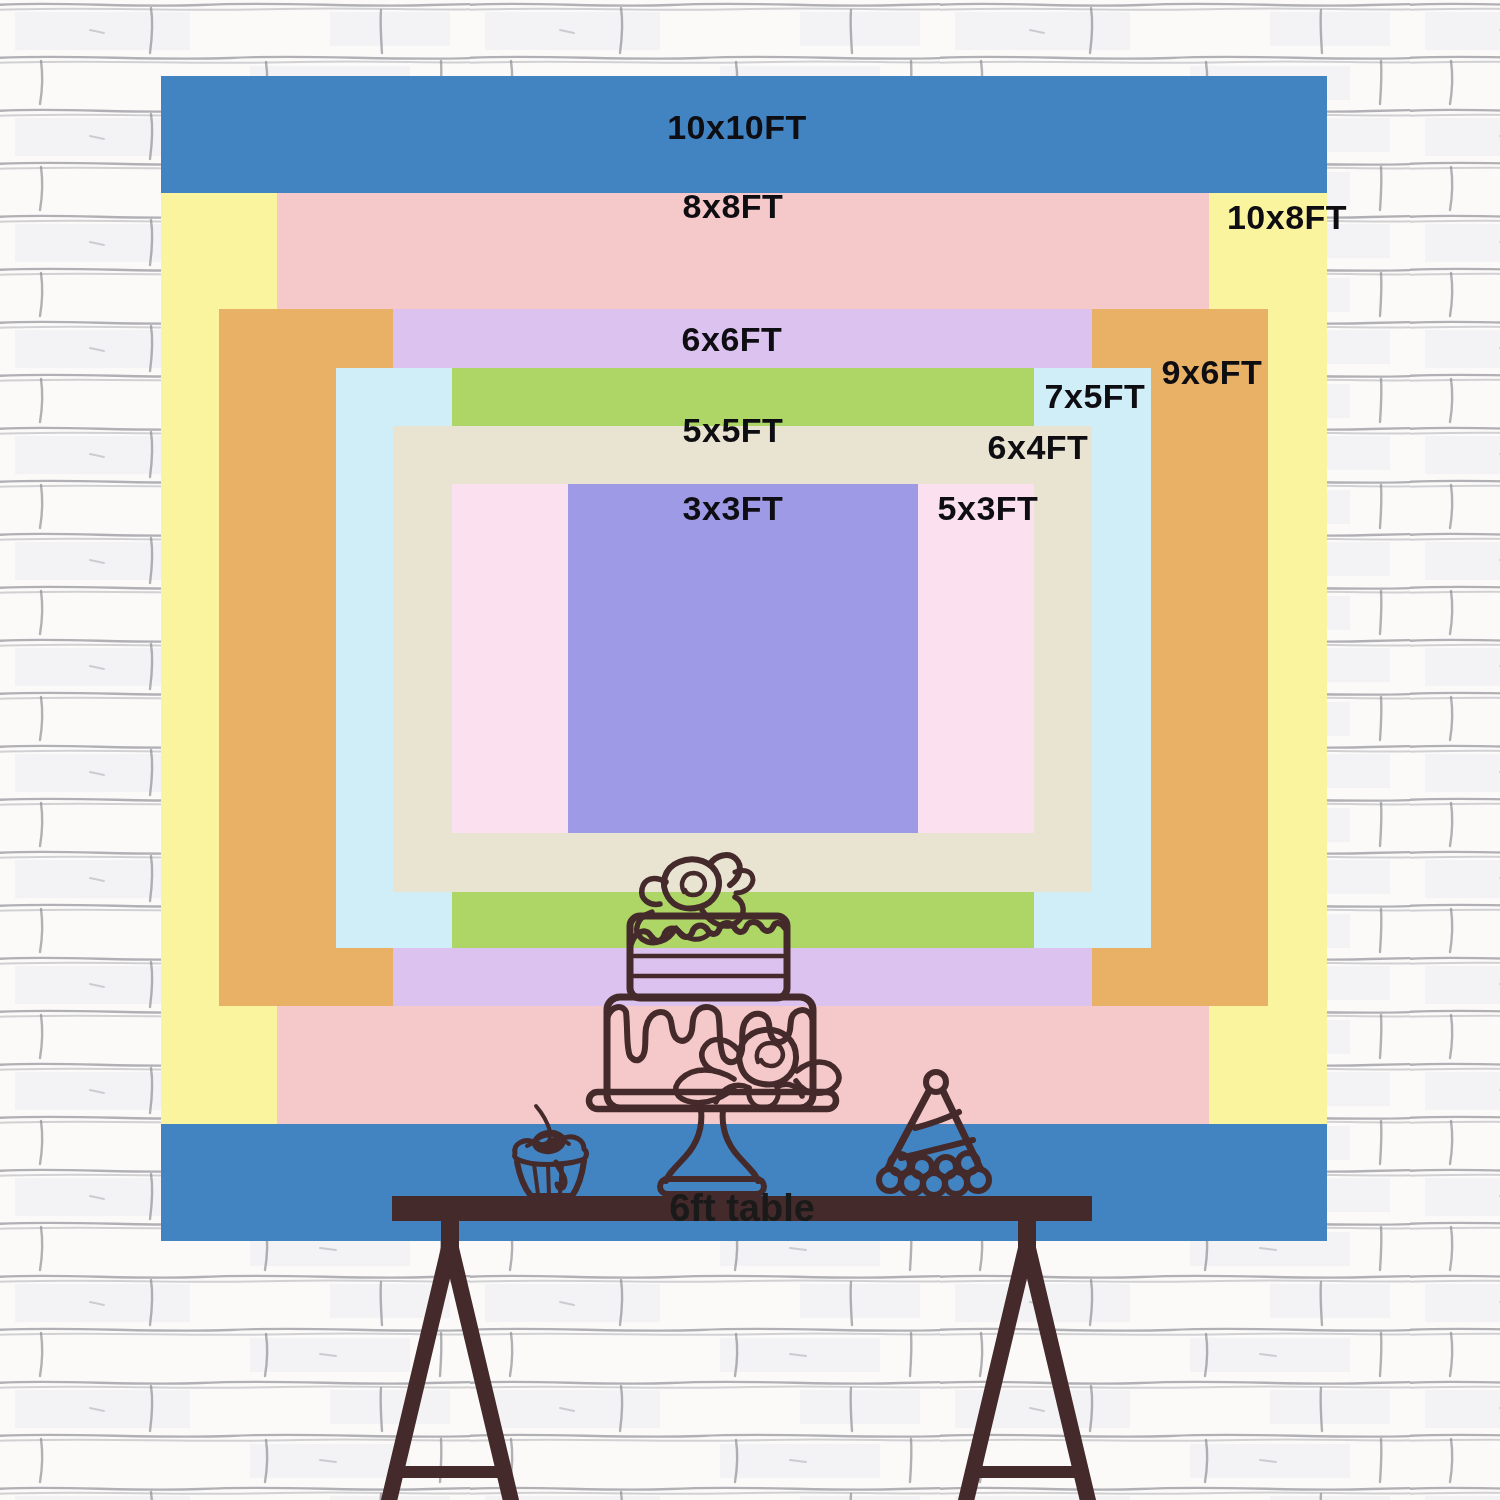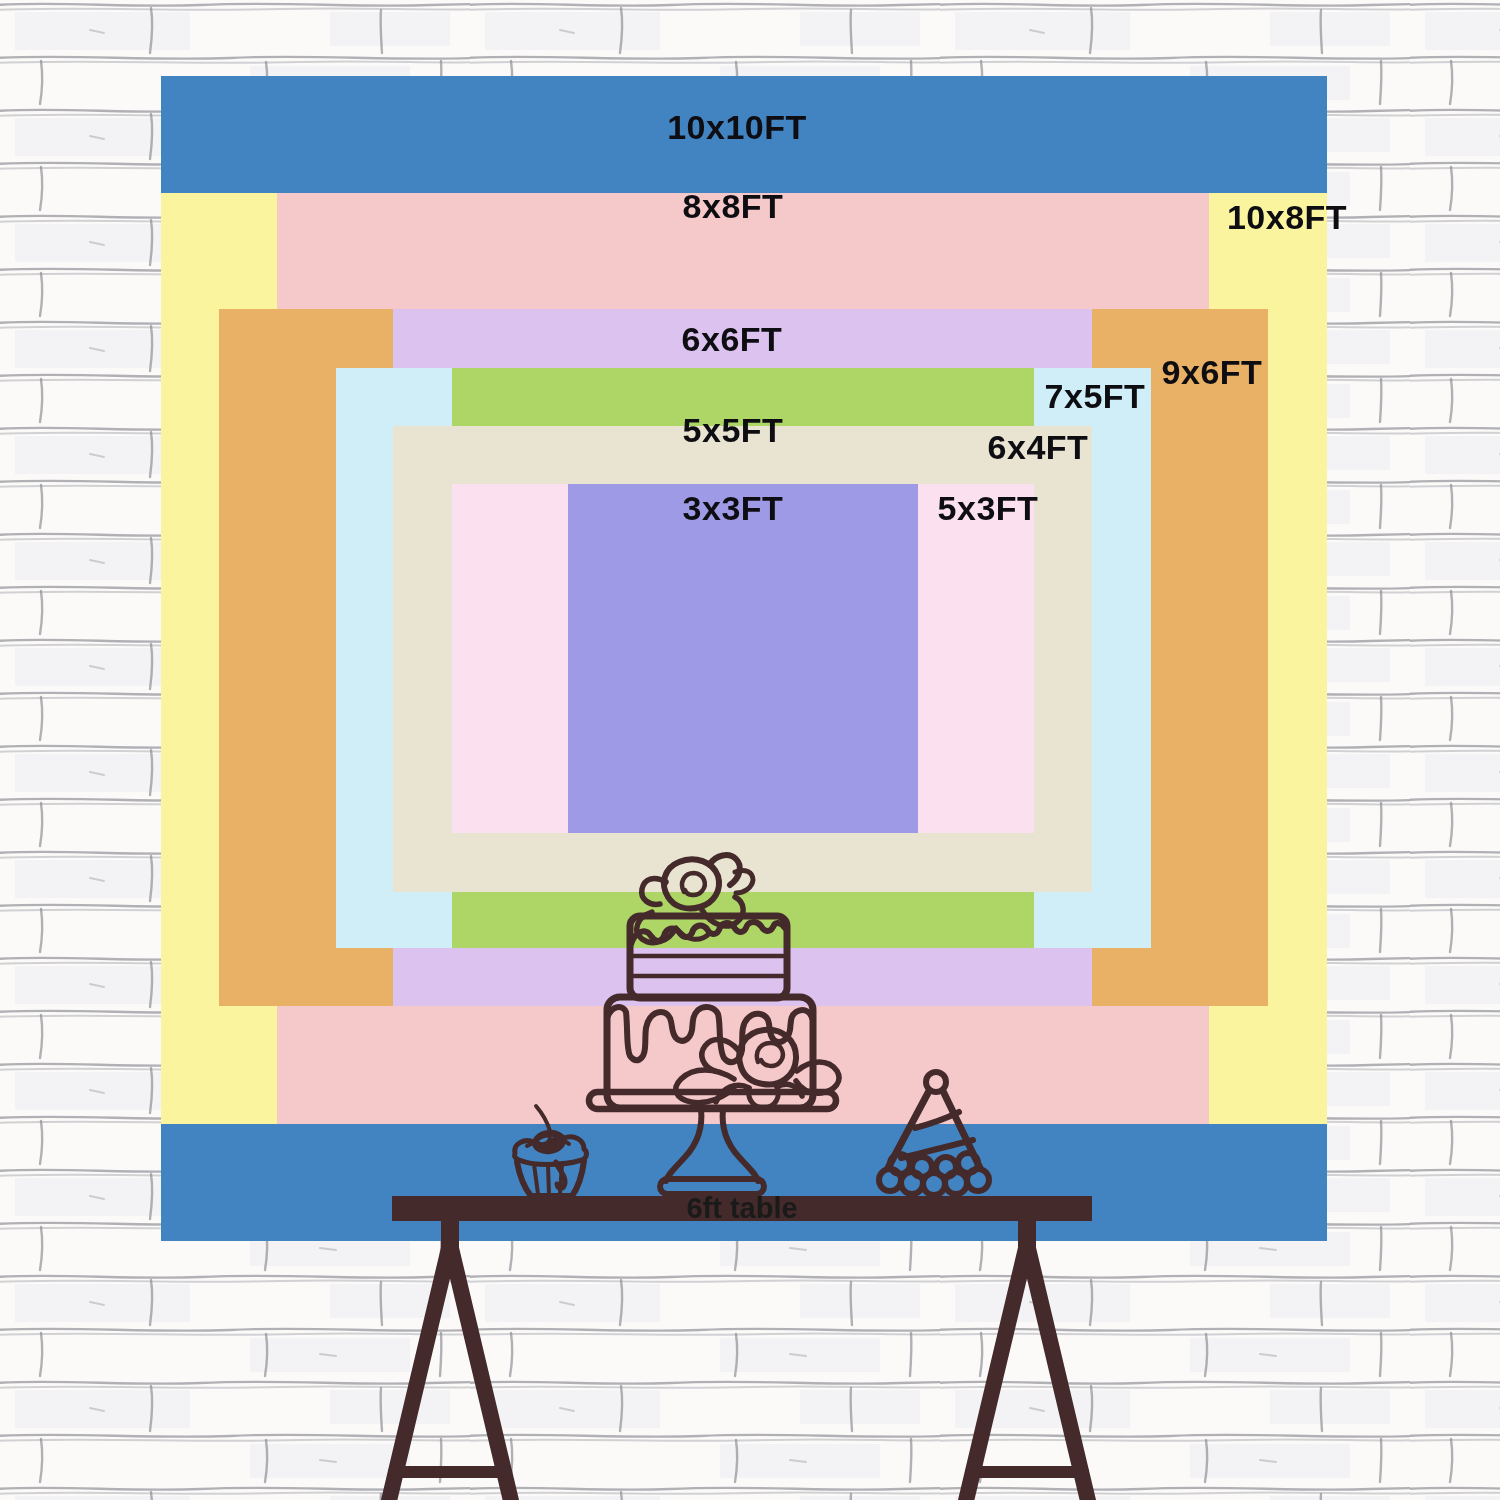--- a/index.html
+++ b/index.html
@@ -23,21 +23,21 @@
   .lineart path, .lineart rect, .lineart circle, .lineart ellipse {
     stroke:var(--ink,#452a2b); fill:none; stroke-linecap:round; stroke-linejoin:round;
   }
   .lineart .fill-ink { fill:var(--ink,#452a2b); stroke:none; }
   .lineart .shine { stroke:var(--blue,#4284c1); }
   .lineart .shine-fill { fill:var(--blue,#4284c1); stroke:none; }
   .table-top {
     position:absolute; z-index:30; display:flex; align-items:center; justify-content:center;
   }
   .table-label {
-    font-size:29px; font-weight:600; color:var(--table-text,#1a1a1a); white-space:nowrap;
+    font-size:38px; font-weight:600; color:var(--table-text,#1a1a1a); white-space:nowrap;
   }
 </style>
 </head>
 <body>
 
 <div class="stage">
 
   <svg class="wall" width="1500" height="1500" viewBox="0 0 1500 1500" aria-hidden="true">
     <defs>
       <pattern id="brick" width="470" height="106" patternUnits="userSpaceOnUse">

